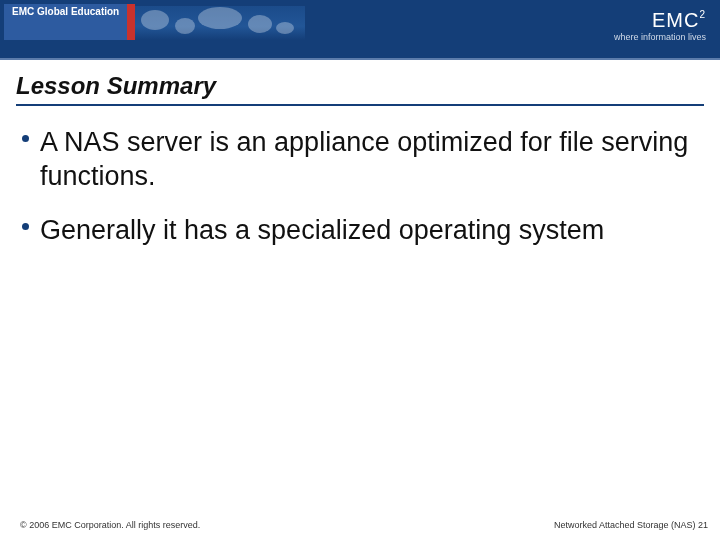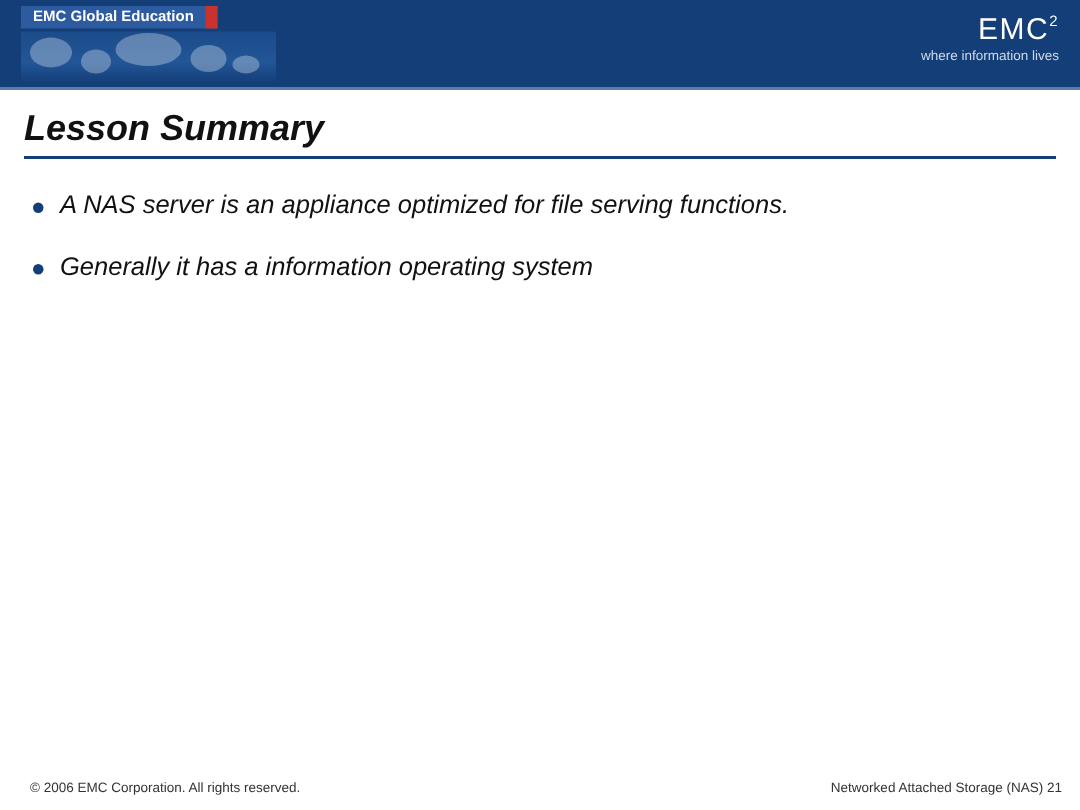--- a/index.html
+++ b/index.html
@@ -1,32 +1,32 @@
 <!DOCTYPE html>
 <html><head>
 <meta charset="utf-8">
 <style>
   * { margin: 0; padding: 0; box-sizing: border-box; }
   html, body { width: 720px; height: 540px; font-family: Arial, Helvetica, sans-serif; background: #fff; overflow: hidden; }
   .slide { width: 720px; height: 540px; position: relative; }
   .header-bar { width: 100%; height: 58px; background: #143e78; position: relative; }
-  .header-left { position: absolute; left: 14px; top: 4px; display: flex; flex-direction: column; }
+  .header-left { position: absolute; left: 4px; top: 4px; display: flex; }
   .brand-box { background: #2d5ba0; color: #fff; font-size: 10px; font-weight: bold; padding: 2px 8px; border-right: 8px solid #c9322d; width: fit-content; }
   .map-strip { margin-top: 2px; width: 170px; height: 34px; background: linear-gradient(180deg,#1b4b8a 0%,#225697 60%,#143e78 100%); position: relative; overflow: hidden; }
   .map-strip svg { opacity: 0.35; }
   .header-right { position: absolute; right: 14px; top: 10px; text-align: right; color: #fff; }
   .emc-logo { font-size: 20px; font-weight: normal; letter-spacing: 1px; line-height: 1; }
   .emc-logo sup { font-size: 10px; vertical-align: top; }
   .emc-tagline { font-size: 9px; margin-top: 2px; color: #cfd9e8; }
   .header-rule { width: 100%; height: 2px; background: #5c7cab; }
   .title { margin: 12px 16px 14px 16px; border-bottom: 2px solid #143e78; padding-bottom: 4px; }
   .title h1 { font-size: 24px; font-style: italic; font-weight: bold; color: #111; }
   .content { padding: 6px 22px 0 22px; }
   ul.bullets { list-style: none; }
-  ul.bullets > li { position: relative; padding-left: 18px; font-size: 17px; color: #111; line-height: 1.25; margin-bottom: 20px; font-style: italic; }
+  ul.bullets > li { position: relative; padding-left: 18px; font-size: 27px; color: #111; line-height: 1.25; margin-bottom: 20px; }
   ul.bullets > li::before { content: ""; position: absolute; left: 0; top: 9px; width: 7px; height: 7px; background: #143e78; border-radius: 50%; }
   .footer { position: absolute; bottom: 10px; left: 4px; width: 100%; padding: 0 16px; display: flex; justify-content: space-between; font-size: 9px; color: #333; }
 </style>
 </head>
 <body>
 
 <div class="slide">
 
   <div class="header-bar">
     <div class="header-left">
@@ -52,21 +52,21 @@
   </div>
   <div class="header-rule"></div>
 
   <div class="title">
     <h1>Lesson Summary</h1>
   </div>
 
   <div class="content">
     <ul class="bullets">
       <li>A NAS server is an appliance optimized for file serving functions.</li>
-      <li>Generally it has a information operating system</li>
+      <li>Generally it has a specialized operating system</li>
     </ul>
   </div>
 
   <div class="footer">
     <span>© 2006 EMC Corporation. All rights reserved.</span>
     <span>Networked Attached Storage (NAS) 21</span>
   </div>
 
 </div>
 

